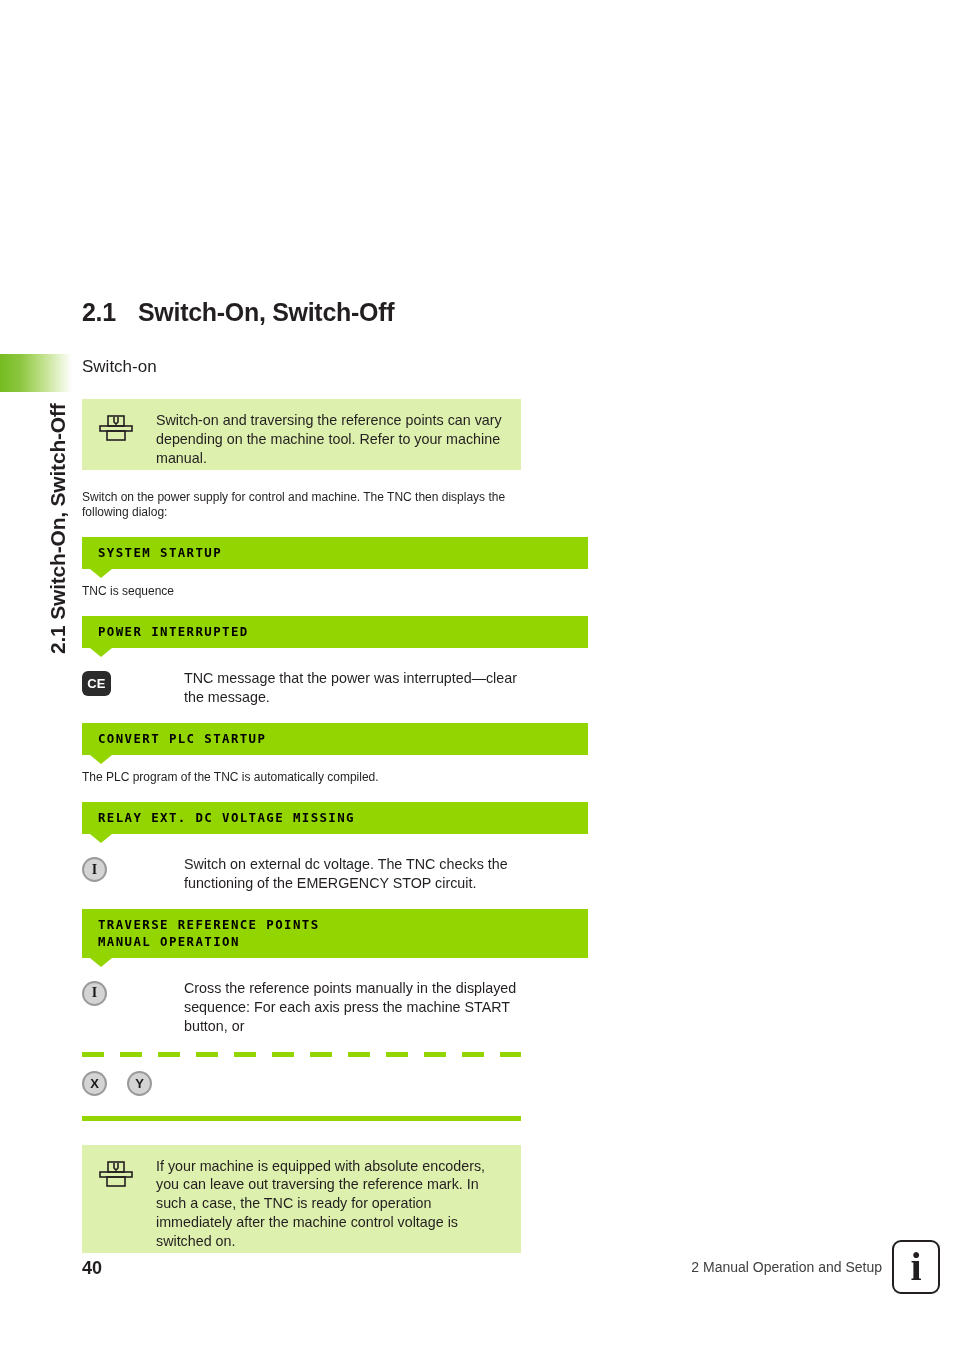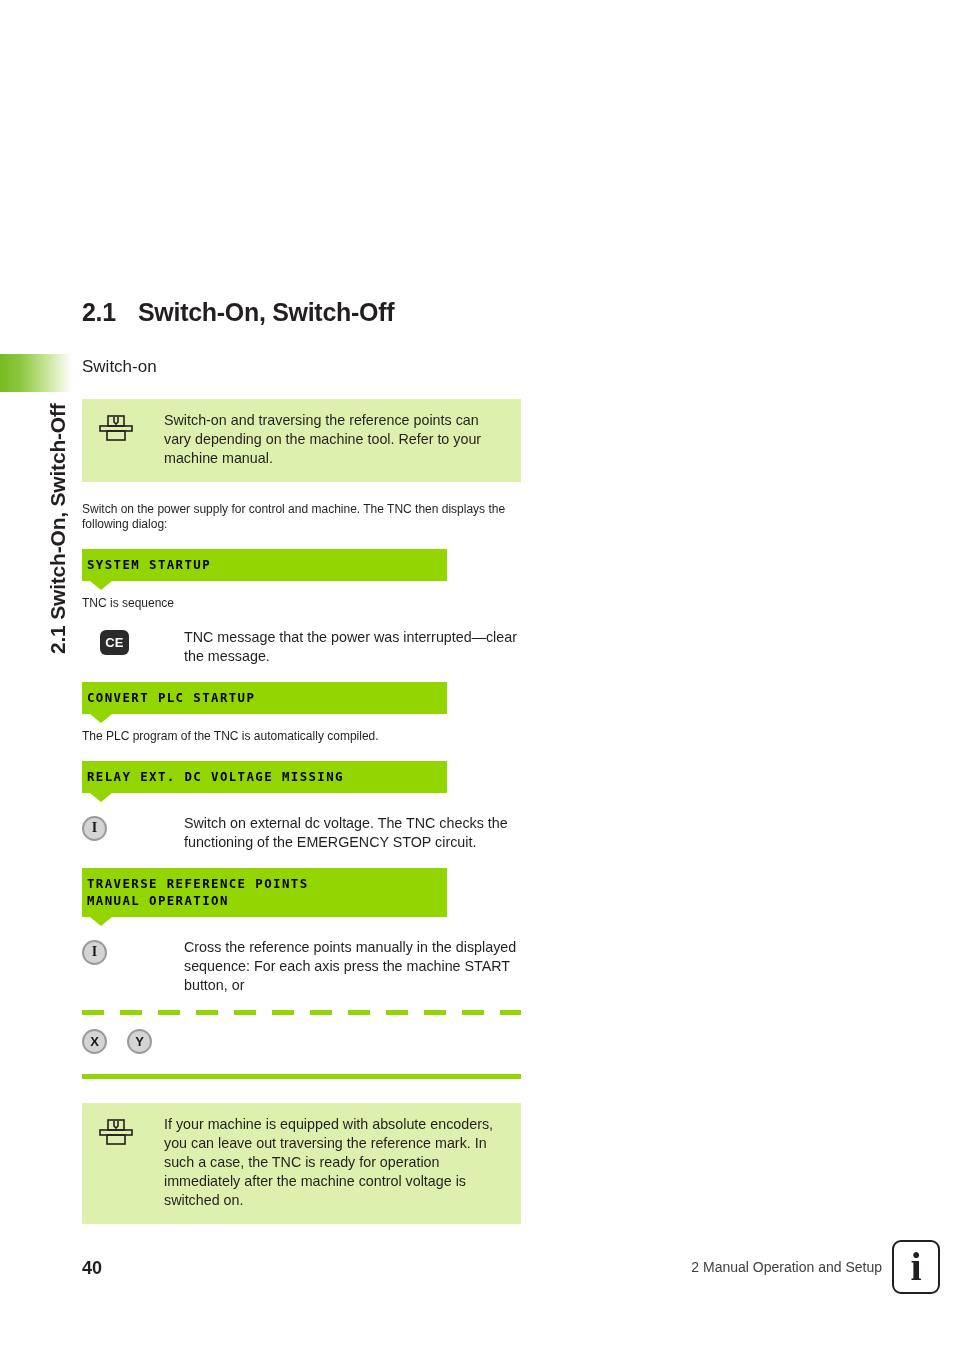--- a/index.html
+++ b/index.html
@@ -64,23 +64,23 @@
     font-size: 17px;
     font-weight: normal;
     margin: 0 0 22px 0;
   }
 
   
   .note-box {
     background: #ddf0ae;
     width: 439px;
     box-sizing: border-box;
-    padding: 12px 14px 14px 14px;
-    display: flex;
-    gap: 28px;
+    padding: 12px 14px 2px 14px;
+    display: flex;
+    gap: 20px;
     margin-bottom: 20px;
   }
   .note-icon {
     flex: 0 0 auto;
     width: 40px;
     padding-top: 3px;
   }
   .note-text {
     font-size: 14.3px;
     line-height: 1.32;
@@ -94,23 +94,23 @@
     margin: 0 0 16px 0;
     width: 439px;
   }
 
   
   .dialog-block {
     margin: 0 0 6px 0;
   }
   .dialog-bar {
     background: #93d500;
-    width: 365px;
+    width: 506px;
     box-sizing: border-box;
-    padding: 7px 0 8px 5px;
+    padding: 7px 0 8px 16px;
   }
   .dialog-bar .line {
     font-family: "DejaVu Sans Mono", "Liberation Mono", monospace;
     font-size: 12.4px;
     font-weight: bold;
     letter-spacing: 1.4px;
     line-height: 1.38;
     color: #000000;
     white-space: pre;
   }
@@ -149,21 +149,20 @@
     border-radius: 6px;
     background: #2b2b2b;
     color: #ffffff;
     font-size: 13px;
     font-weight: bold;
     letter-spacing: 0.3px;
     display: flex;
     align-items: center;
     justify-content: center;
     flex: 0 0 auto;
-    margin-left: 18px;
   }
   .key-circle {
     width: 25px;
     height: 25px;
     border-radius: 50%;
     background: #d4d4d4;
     border: 2px solid #9a9a9a;
     box-sizing: border-box;
     display: flex;
     align-items: center;
@@ -268,20 +267,26 @@
 
   <div class="dialog-block">
     <div class="dialog-bar">
       <div class="line">SYSTEM STARTUP</div>
     </div>
     <div class="dialog-arrow"></div>
   </div>
 
   <p class="body-text">TNC is sequence</p>
 
+  <div class="dialog-block">
+    <div class="dialog-bar">
+      <div class="line">POWER INTERRUPTED</div>
+    </div>
+    <div class="dialog-arrow"></div>
+  </div>
 
   <div class="key-row">
     <div class="key-col">
       <div class="key-dark">CE</div>
     </div>
     <div class="key-desc">TNC message that the power was interrupted—clear the message.</div>
   </div>
 
   <div class="dialog-block">
     <div class="dialog-bar">

